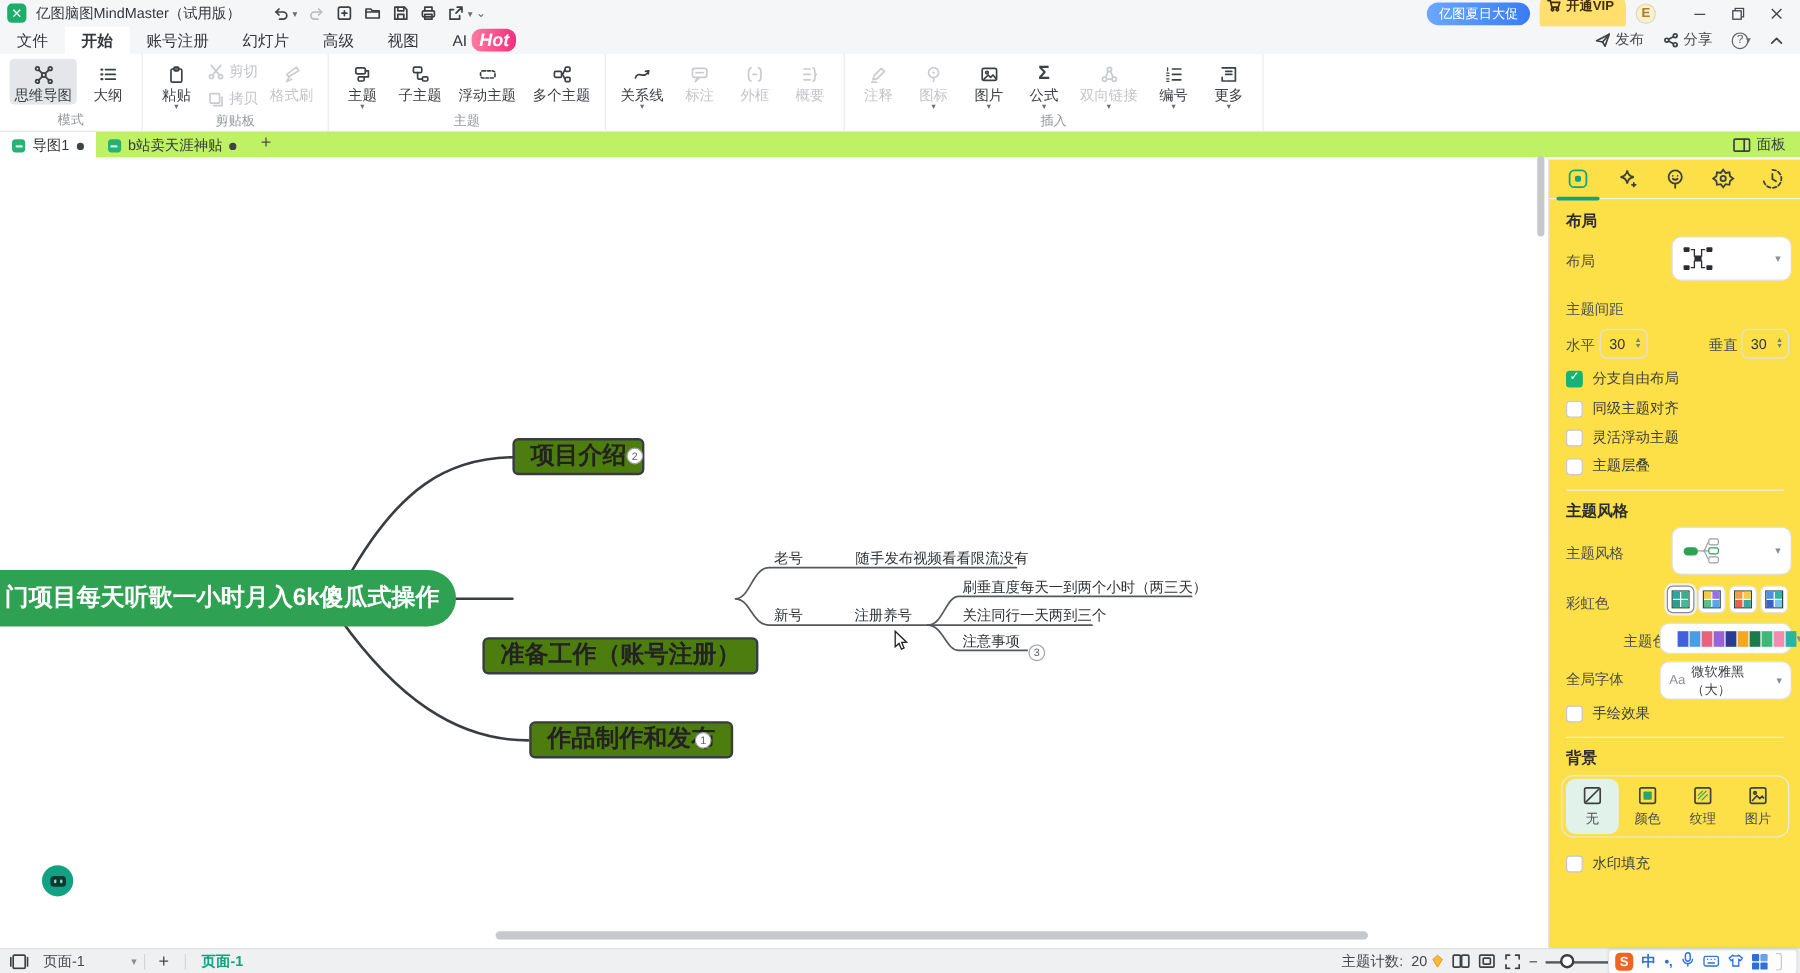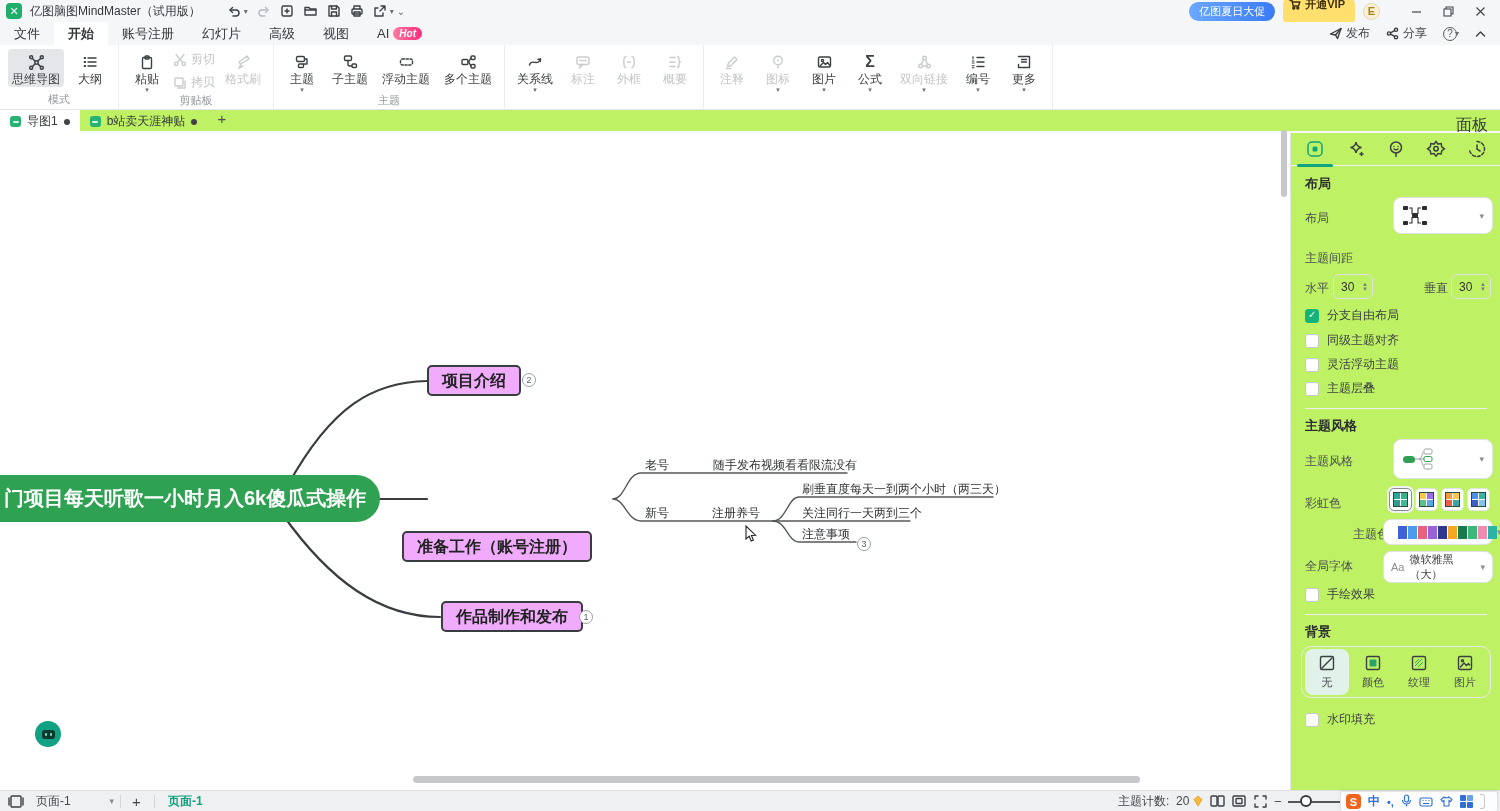--- a/index.html
+++ b/index.html
@@ -18,21 +18,21 @@
   .promo-badge { background:linear-gradient(90deg,#6aa8ff,#3a7bf5); color:#fff; font-size:11px; padding:2px 10px; border-radius:10px; }
   .vip-badge { background:#ffdf6e; color:#40300a; font-size:11px; font-weight:bold; padding:2px 10px 16px 6px; border-radius:10px; display:flex; align-items:center; gap:4px; }
   .avatar { width:17px; height:17px; border-radius:50%; background:#f8efd4; border:1px solid #e7d9ae; color:#a8821d; font-size:11px; font-weight:bold; display:flex; align-items:center; justify-content:center; }
   .winbtns { display:flex; align-items:center; gap:4px; margin-left:14px; }
   .winbtn { width:28px; height:20px; display:flex; align-items:center; justify-content:center; color:#44474b; font-size:12px; }
 
   
   #menubar { left:0; top:22px; width:1500px; height:23px; background:#f5f6f8; display:flex; align-items:center; }
   .menu-item { font-size:13px; color:#34373b; padding:3px 14px; display:flex; align-items:center; gap:4px; height:23px; }
   .menu-item.active { background:#fff; font-weight:bold; }
-  .hot-badge { background:linear-gradient(90deg,#ff7a9e,#fb2c7c); color:#fff; font-size:10px; font-style:italic; font-weight:bold; padding:1px 6px; border-radius:8px; }
+  .hot-badge { background:linear-gradient(90deg,#ff7a9e,#fb2c7c); color:#fff; font-size:15px; font-style:italic; font-weight:bold; padding:1px 6px; border-radius:8px; }
   .menu-right { margin-left:auto; display:flex; align-items:center; gap:16px; padding-right:14px; font-size:12px; color:#44474b; }
   .menu-right .mr-item { display:flex; align-items:center; gap:4px; }
   .help-circle { width:14px; height:14px; border:1.2px solid #5a5d61; border-radius:50%; font-size:10px; display:flex; align-items:center; justify-content:center; color:#5a5d61; }
 
   
   #ribbon { left:0; top:45px; width:1500px; height:65px; background:#fff; border-bottom:1px solid #e4e5e8; display:flex; }
   .rgroup { position:relative; display:flex; flex-direction:column; height:65px; padding:4px 8px 0 8px; border-right:1px solid #ebecee; }
   .rgroup-body { display:flex; align-items:flex-start; gap:6px; flex:1; }
   .rgroup-label { text-align:center; font-size:11px; color:#93969b; padding-bottom:3px; }
   .rbtn { display:flex; flex-direction:column; align-items:center; font-size:12px; color:#3b3e42; padding:3px 4px 0 4px; border-radius:4px; min-width:40px; }
@@ -48,38 +48,38 @@
   .sigma { font-size:16px; font-weight:bold; color:#3c4043; line-height:18px; }
 
   
   #tabbar { left:0; top:110px; width:1500px; height:21px; background:#bef264; display:flex; }
   .doc-tab { height:23px; display:flex; align-items:center; gap:6px; padding:0 10px; font-size:12px; color:#34373b; }
   .doc-tab.active { background:#fff; }
   .tab-ic { width:11px; height:11px; border-radius:3px; background:#27b173; position:relative; }
   .tab-ic:after { content:""; position:absolute; left:2.5px; top:4.5px; width:6px; height:2px; background:#d9f3e7; border-radius:1px; }
   .unsaved-dot { width:6px; height:6px; border-radius:50%; background:#3f4246; }
   .tab-plus { font-size:15px; color:#4a4d51; padding:0 10px; }
-  .panel-toggle { margin-left:auto; display:flex; align-items:center; gap:5px; font-size:16px; color:#34373b; padding-right:12px;flex-direction:column; }
+  .panel-toggle { margin-left:auto; display:flex; align-items:center; gap:5px; font-size:12px; color:#34373b; padding-right:12px; }
 
   
   #canvas { left:0; top:133px; width:1290px; height:657px; background:#fff; overflow:hidden; }
   #mm-svg { position:absolute; left:0; top:0; }
   .central-topic { left:0; top:342px; height:47px; background:#2fa152; border-radius:0 24px 24px 0; color:#fff; font-size:20px; font-weight:bold; line-height:47px; padding:0 14px 0 4px; white-space:nowrap; }
-  .topic-box { background:#f0abfc; border:2px solid #3a3d40; border-radius:5px; font-size:16px; font-weight:bold; color:#222; line-height:27px; padding:0 13px; white-space:nowrap; }
+  .topic-box { background:#4d7c0f; border:2px solid #3a3d40; border-radius:5px; font-size:20px; font-weight:bold; color:#222; line-height:27px; padding:0 13px; white-space:nowrap; }
   .mm-text { font-size:12px; color:#2f3235; white-space:nowrap; }
   .mm-badge { width:14px; height:14px; border:1px solid #9aa0a6; border-radius:50%; background:#fff; color:#5f6368; font-size:9px; display:flex; align-items:center; justify-content:center; }
   .hscroll { left:413px; top:643px; width:727px; height:7px; border-radius:4px; background:#c6c8cc; }
   .vscroll { left:1281px; top:130px; width:6px; height:67px; border-radius:3px; background:#c6c8cc; }
   .ai-fab { left:35px; top:588px; width:26px; height:26px; border-radius:50%; background:#12a182; display:flex; align-items:center; justify-content:center; }
   .ai-fab-face { width:13px; height:9px; border-radius:3px; background:#0b3b30; position:relative; }
   .ai-fab-face:before, .ai-fab-face:after { content:""; position:absolute; top:3px; width:2px; height:3px; background:#7fe0c8; border-radius:1px; }
   .ai-fab-face:before { left:3px; } .ai-fab-face:after { right:3px; }
 
   
-  #panel { left:1290px; top:133px; width:210px; height:657px; background:#bef264; border-left:1px solid #e3e4e6; }
+  #panel { left:1290px; top:133px; width:210px; height:657px; background:#fde047; border-left:1px solid #e3e4e6; }
   .ptabs { position:absolute; left:0; top:0; width:210px; height:33px; border-bottom:1px solid #eef0f1; display:flex; align-items:center; justify-content:space-around; padding:0 4px; }
   .ptab { width:30px; height:30px; display:flex; align-items:center; justify-content:center; }
   .ptab svg { stroke:#3c4043; fill:none; stroke-width:1.5; stroke-linecap:round; }
   .ptab.sel svg { stroke:#10a37f; }
   .ptab-underline { position:absolute; left:6px; top:31px; width:36px; height:2.5px; background:#10a37f; border-radius:2px; }
   .psec-title { position:absolute; left:14px; font-size:13px; font-weight:bold; color:#2b2d30; }
   .plabel { position:absolute; left:14px; font-size:12px; color:#4a4d52; }
   .pdrop { position:absolute; background:#fff; border:1px solid #e0e1e4; border-radius:8px; display:flex; align-items:center; }
   .pcaret { color:#8a8d92; font-size:9px; }
   .spinbox { position:absolute; width:40px; height:25px; border:1px solid #e0e1e4; border-radius:6px; display:flex; align-items:center; font-size:12px; color:#333; padding-left:7px; }
@@ -478,20 +478,21 @@
               <svg class="icn" width="16" height="16" viewBox="0 0 16 16">
                 <path d="M2.5 2.5h11v11h-7"></path>
                 <path d="M5.5 5.5h5M5.5 8h5"></path>
                 <path d="M2.5 10.5v3h3"></path>
               </svg>
             </span>
           <span class="lbl">更多</span>
           <span class="caret">▾</span>
         </div>
       </div>
+      <div class="rgroup-label">插入</div>
     </div>
 
   </div>
 
   <div id="tabbar" class="abs">
     <div class="doc-tab active">
       <span class="tab-ic"></span>
       <span>导图1</span>
       <span class="unsaved-dot"></span>
     </div>

